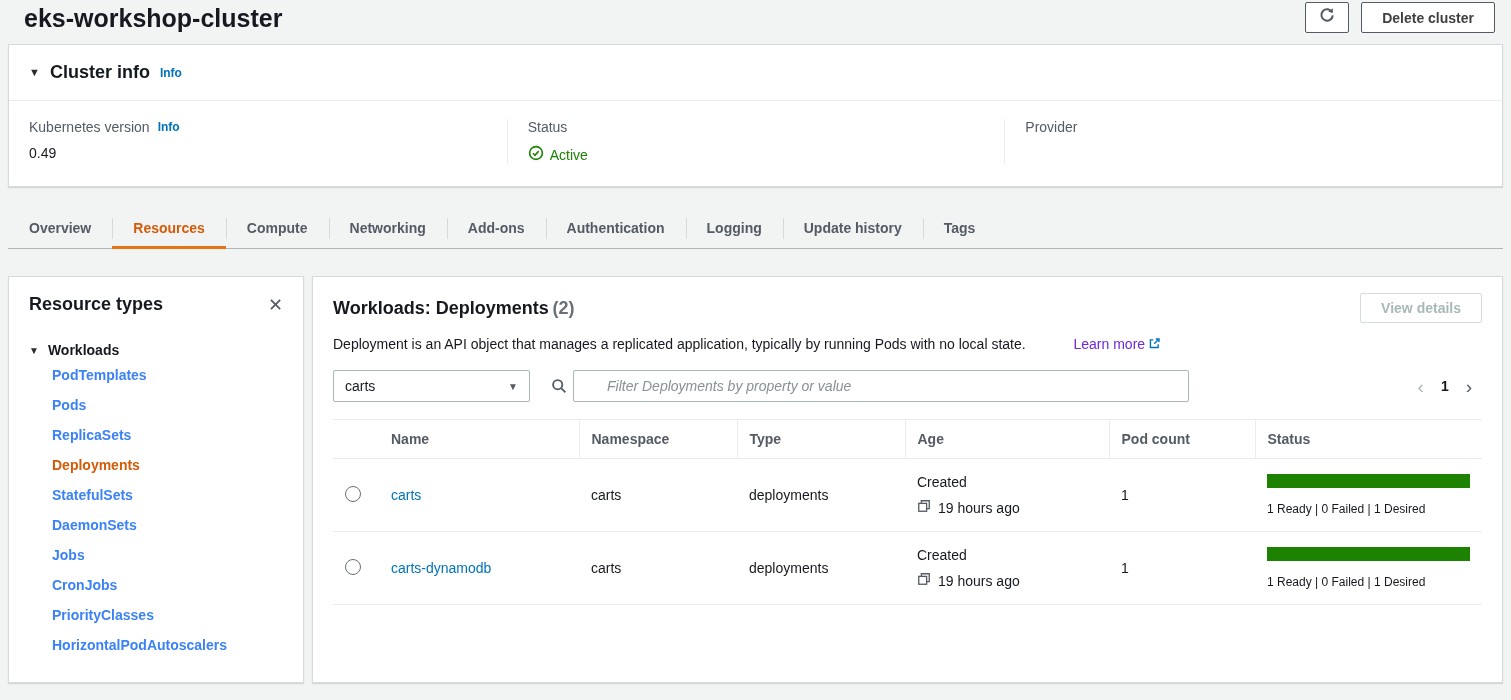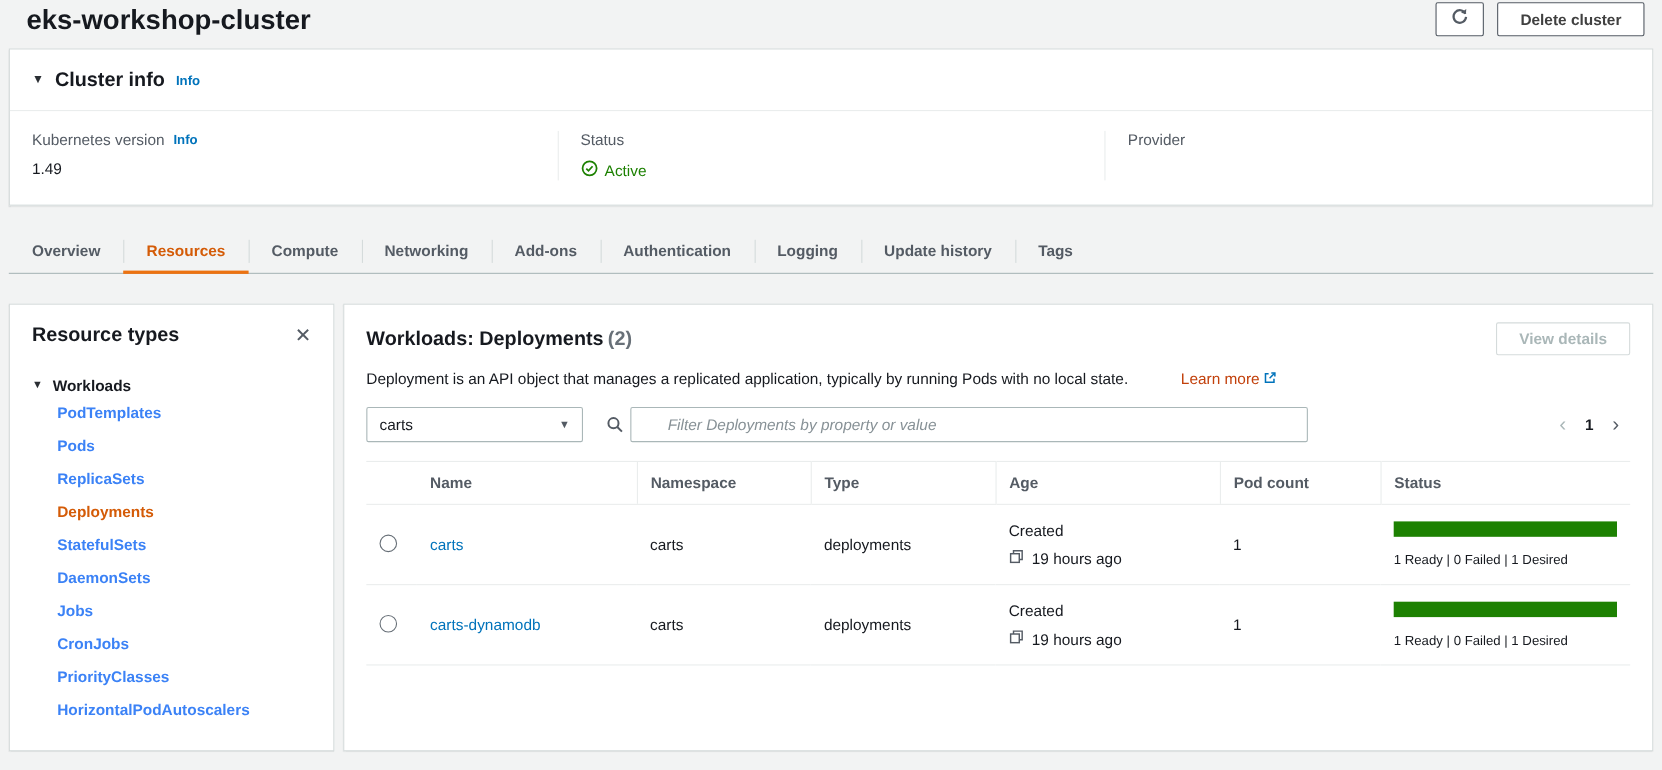--- a/index.html
+++ b/index.html
@@ -49,21 +49,21 @@
   .sidebar-list { margin:2px 0 0 23px; }
   .sidebar-item { font-size:14px; line-height:30px; color:#3b82f6; cursor:pointer; white-space:nowrap;font-weight:bold; }
   .sidebar-item.selected { color:#d45b07; font-weight:700; }
   
   .main { flex:1; padding:16px 20px; overflow:hidden; }
   .main-header { display:flex; justify-content:space-between; align-items:center; }
   .main-title { font-size:18px; font-weight:700; }
   .count { color:#687078; }
   .btn-disabled { color:#aab7b8; border-color:#d5dbdb; cursor:default; }
   .description { margin-top:11px; font-size:14px; line-height:20px; }
-  .learn-more { color:#c2410c; text-decoration:none; cursor:pointer;padding-left:44px; }
+  .learn-more { color:#6d28d9; text-decoration:none; cursor:pointer;padding-left:44px; }
   .ext-icon { vertical-align:-1px; margin-left:3px; }
   .filter-row { display:flex; gap:11px; margin-top:15px; align-items:center; }
   .dropdown {
     width:197px; height:32px; border:1px solid #aab7b8; border-radius:2px; background:#fff;
     display:flex; align-items:center; justify-content:space-between; padding:0 11px; cursor:pointer;
   }
   .dropdown-caret { color:#545b64; font-size:10px; }
   .search-box { position:relative; width:648px;padding-left:32px; }
   .search-box svg { position:absolute; left:10px; top:8px; pointer-events:none; }
   .search-input {
@@ -115,21 +115,21 @@
     <span class="caret">▼</span>
     <span class="cluster-title">Cluster info</span>
     <a class="info-link">Info</a>
   </div>
   <div class="cluster-body">
     <div class="cluster-col">
       <div class="field-label">
         <span>Kubernetes version</span>
         <a class="info-link">Info</a>
       </div>
-      <div class="field-value">1.49</div>
+      <div class="field-value">0.49</div>
     </div>
     <div class="cluster-col">
       <div class="field-label">
         <span>Status</span>
       </div>
       <div class="field-value status-active">
         <span>
           <svg width="16" height="16" viewBox="0 0 16 16">
             <circle cx="8" cy="8" r="6.4" fill="none" stroke="#1d8102" stroke-width="1.6"></circle>
             <path d="M5 8.3l2 2 3.7-4.2" fill="none" stroke="#1d8102" stroke-width="1.6"></path>

